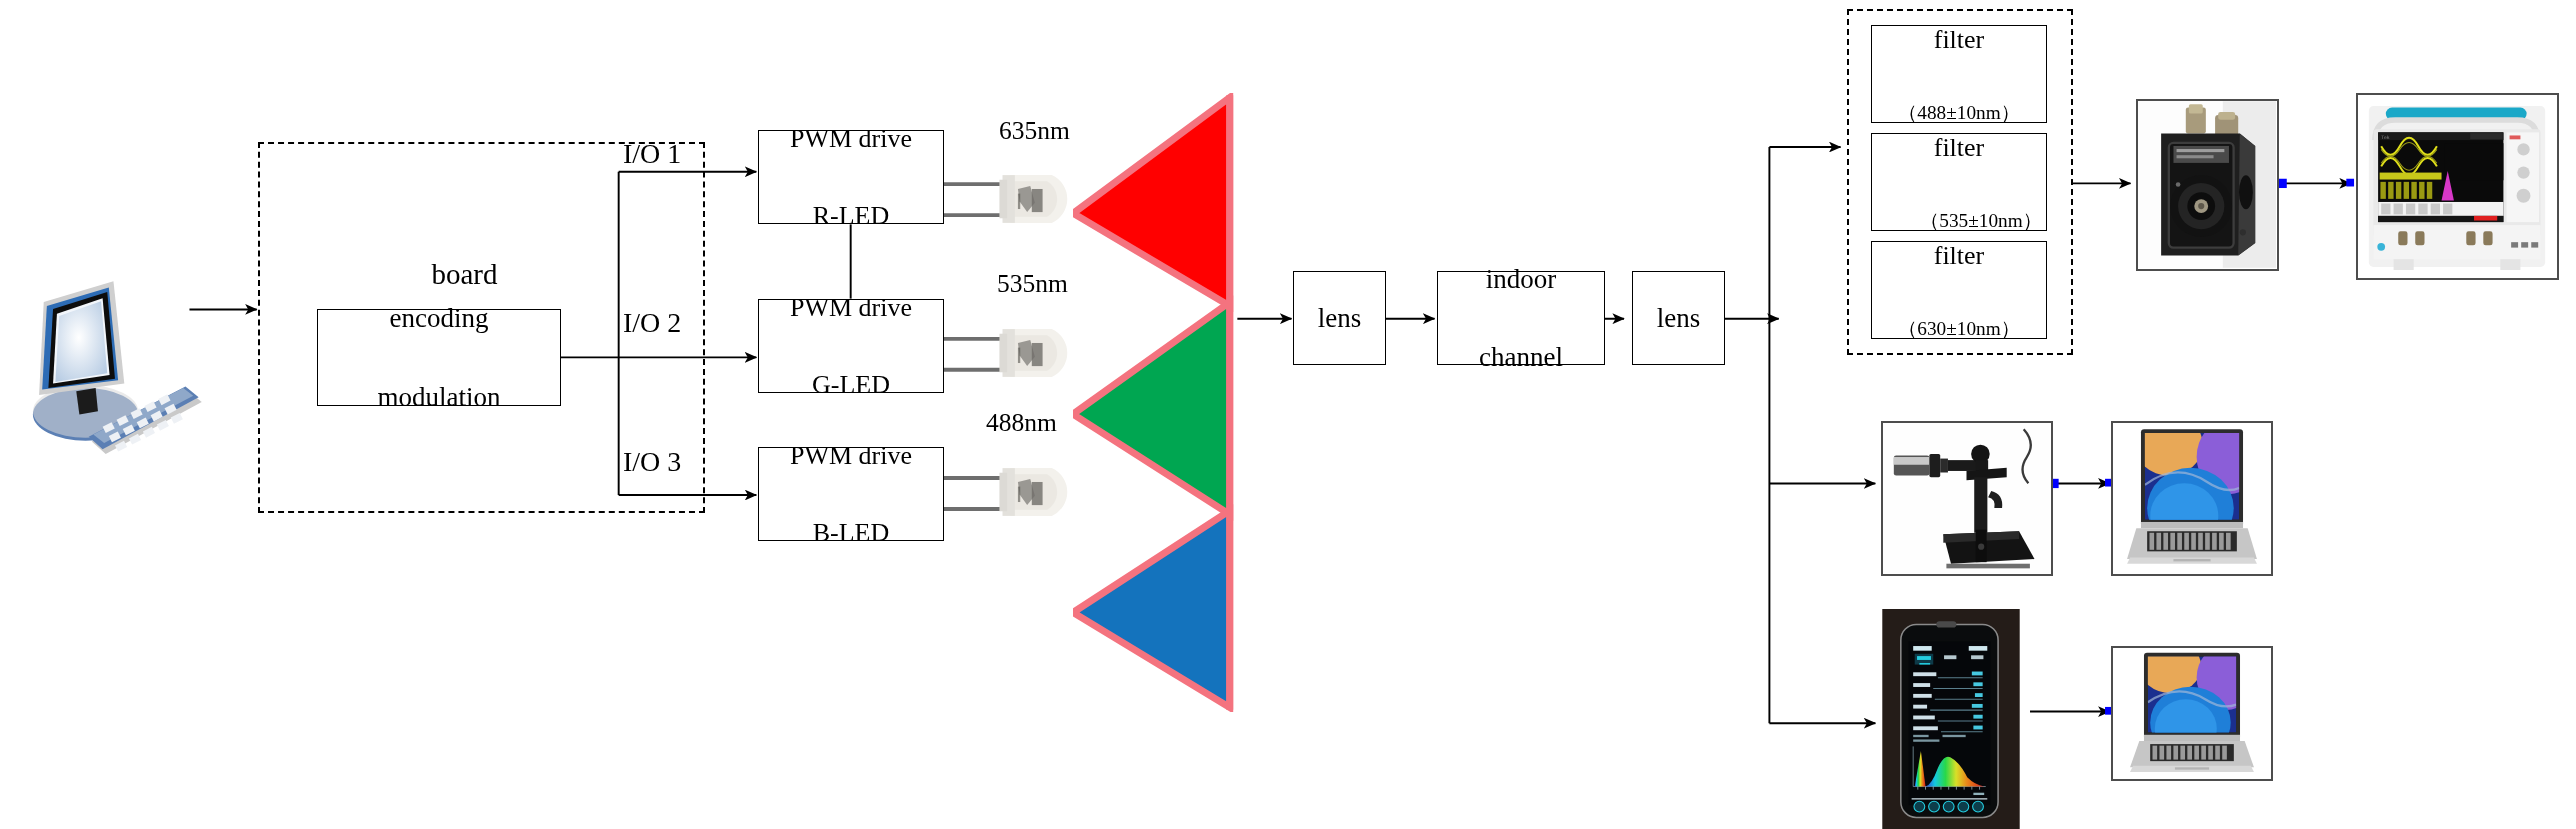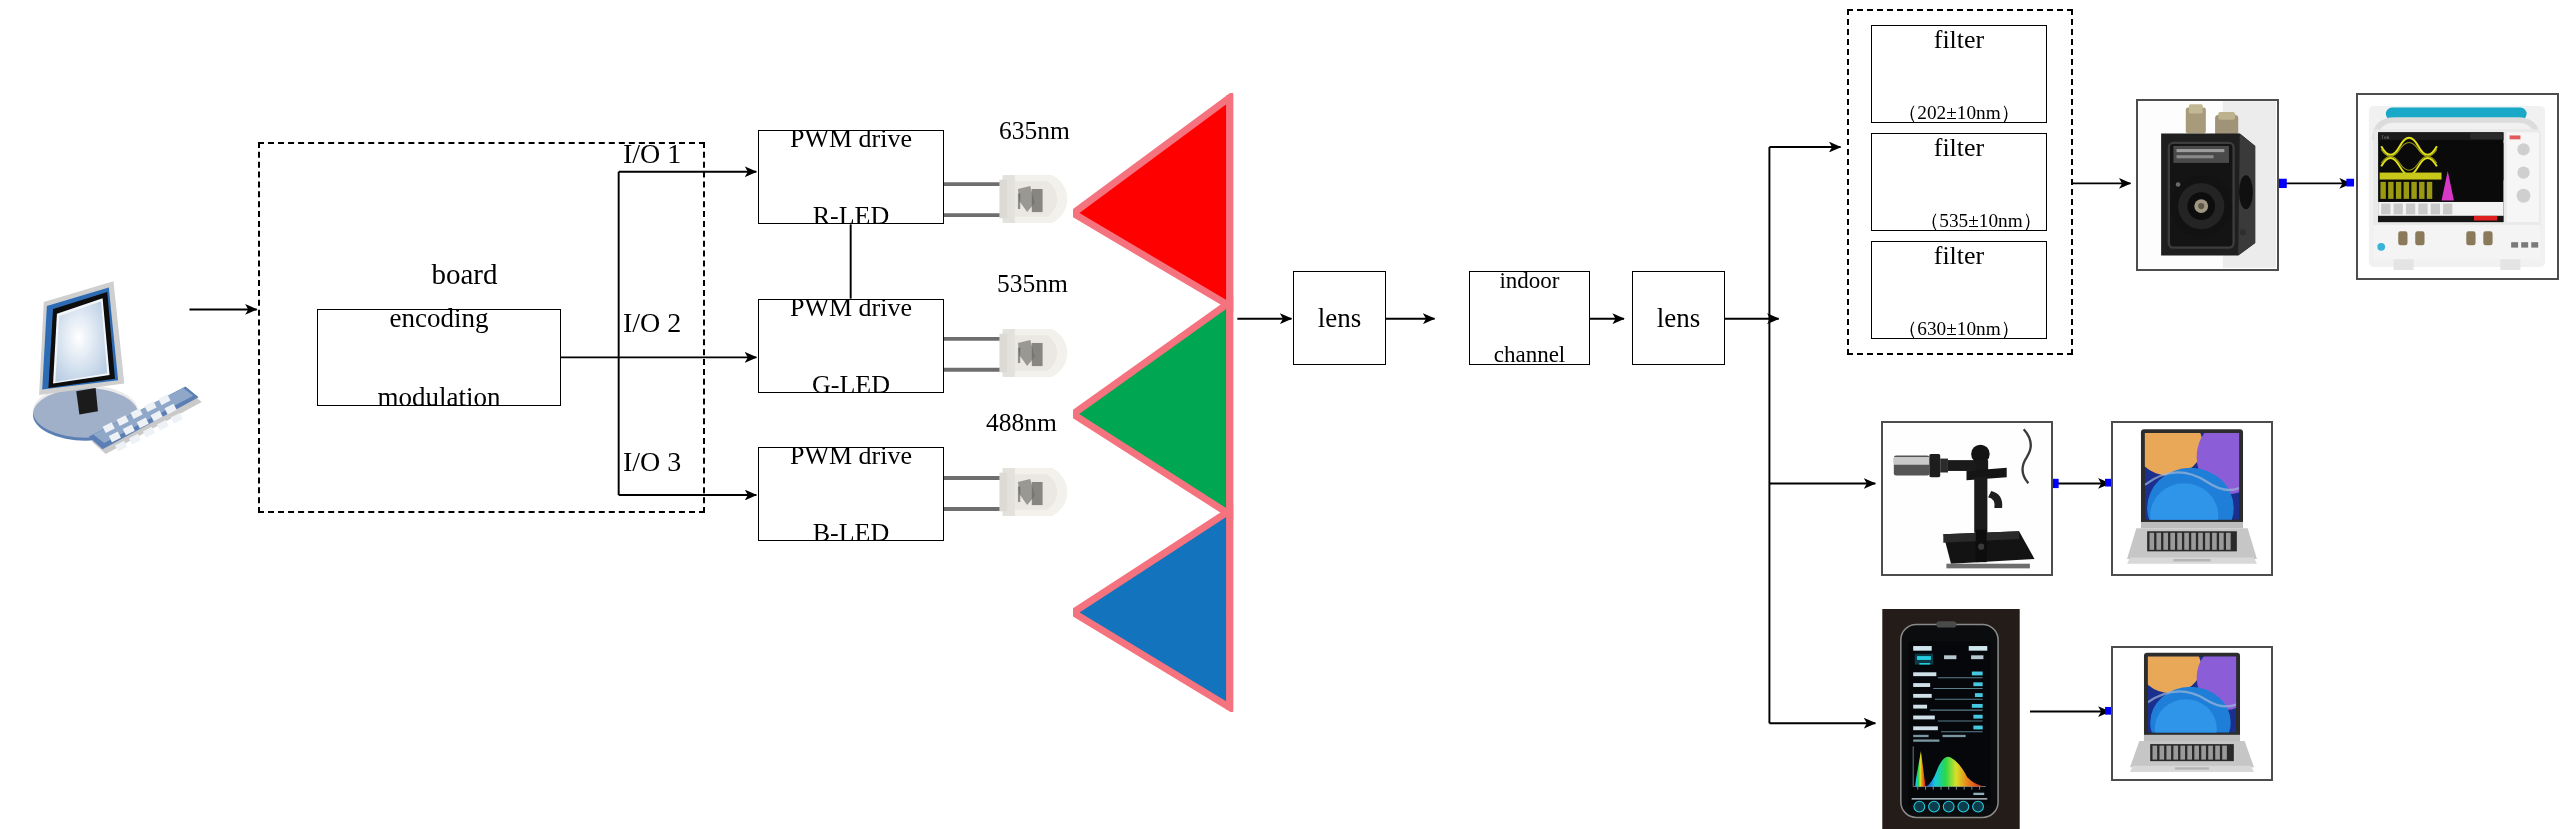--- a/index.html
+++ b/index.html
@@ -200,33 +200,33 @@
       <polygon points="0,155 203,5 203,275" fill="#ff0000" stroke="#f4737f" stroke-width="9"></polygon>
       <polygon points="0,415 203,270 203,545" fill="#00a651" stroke="#f4737f" stroke-width="9"></polygon>
       <polygon points="0,672 203,540 203,795" fill="#1473bd" stroke="#f4737f" stroke-width="9"></polygon>
       <line x1="203" y1="2" x2="203" y2="798" stroke="#f4737f" stroke-width="9"></line>
     </svg>
   </div>
 
   <div class="node solidbox" style="left:1293px;top:271px;width:93px;height:94px;font-size:27px;">
     <span>lens</span>
   </div>
-  <div class="node solidbox" style="left:1469px;top:271px;width:121px;height:94px;font-size:23px;flex-direction:column;">
+  <div class="node solidbox" style="left:1437px;top:271px;width:168px;height:94px;font-size:27px;flex-direction:column;">
     <span>indoor</span>
     <span>channel</span>
   </div>
   <div class="node solidbox" style="left:1632px;top:271px;width:93px;height:94px;font-size:27px;">
     <span>lens</span>
   </div>
 
   <div class="node dashbox" style="left:1847px;top:9.3px;width:226px;height:346px;"></div>
 
   <div class="node solidbox" style="left:1871px;top:25px;width:176px;height:98px;flex-direction:column;">
     <span style="font-size:26px;">filter</span>
-    <span style="font-size:19.3px;">（202±10nm）</span>
+    <span style="font-size:19.3px;">（488±10nm）</span>
   </div>
   <div class="node solidbox" style="left:1871px;top:133px;width:176px;height:98px;flex-direction:column;">
     <span style="font-size:26px;">filter</span>
     <span style="font-size:19.3px;margin-left:44px;">（535±10nm）</span>
   </div>
   <div class="node solidbox" style="left:1871px;top:241px;width:176px;height:98px;flex-direction:column;">
     <span style="font-size:26px;">filter</span>
     <span style="font-size:19.3px;">（630±10nm）</span>
   </div>
 

